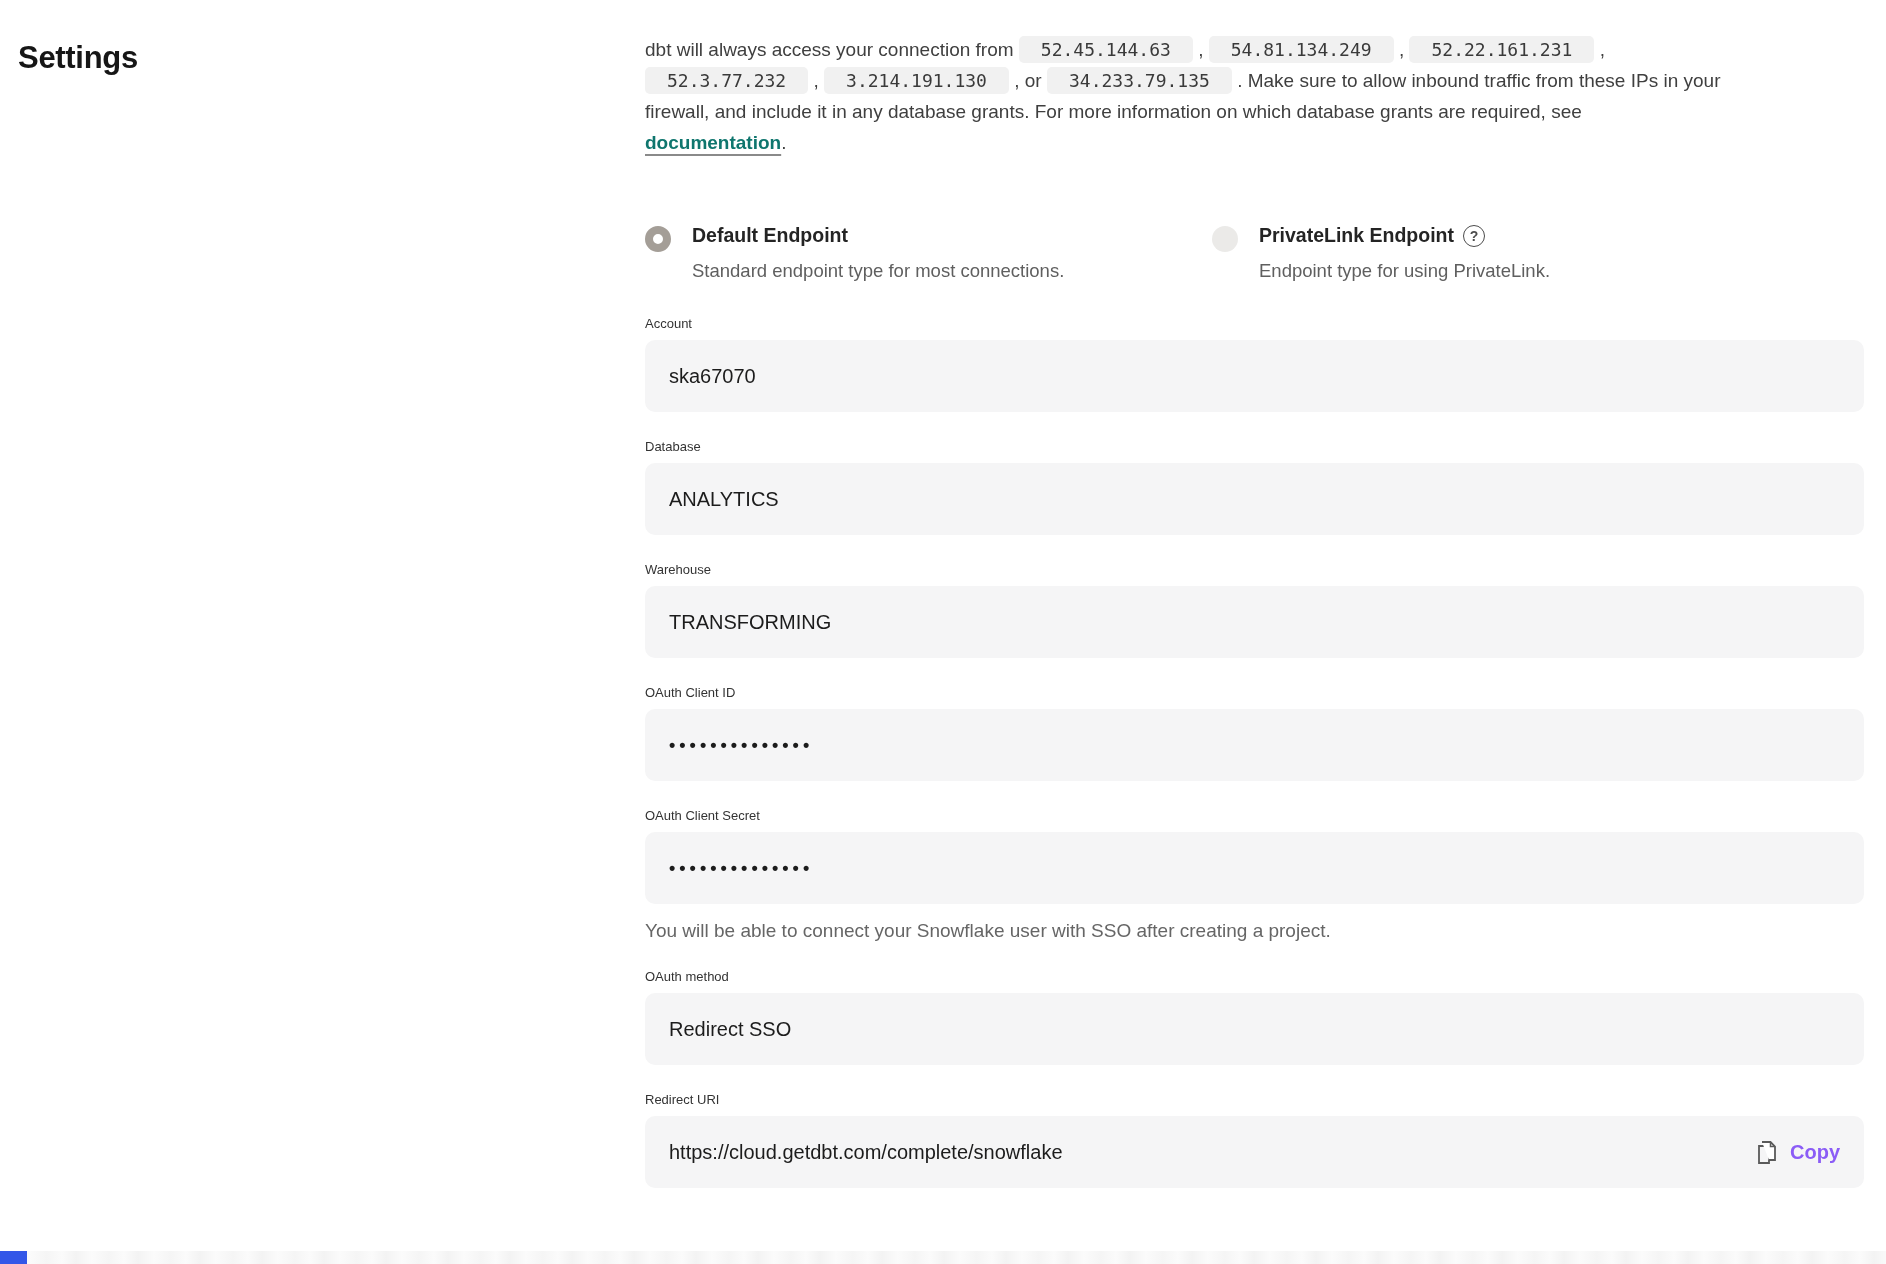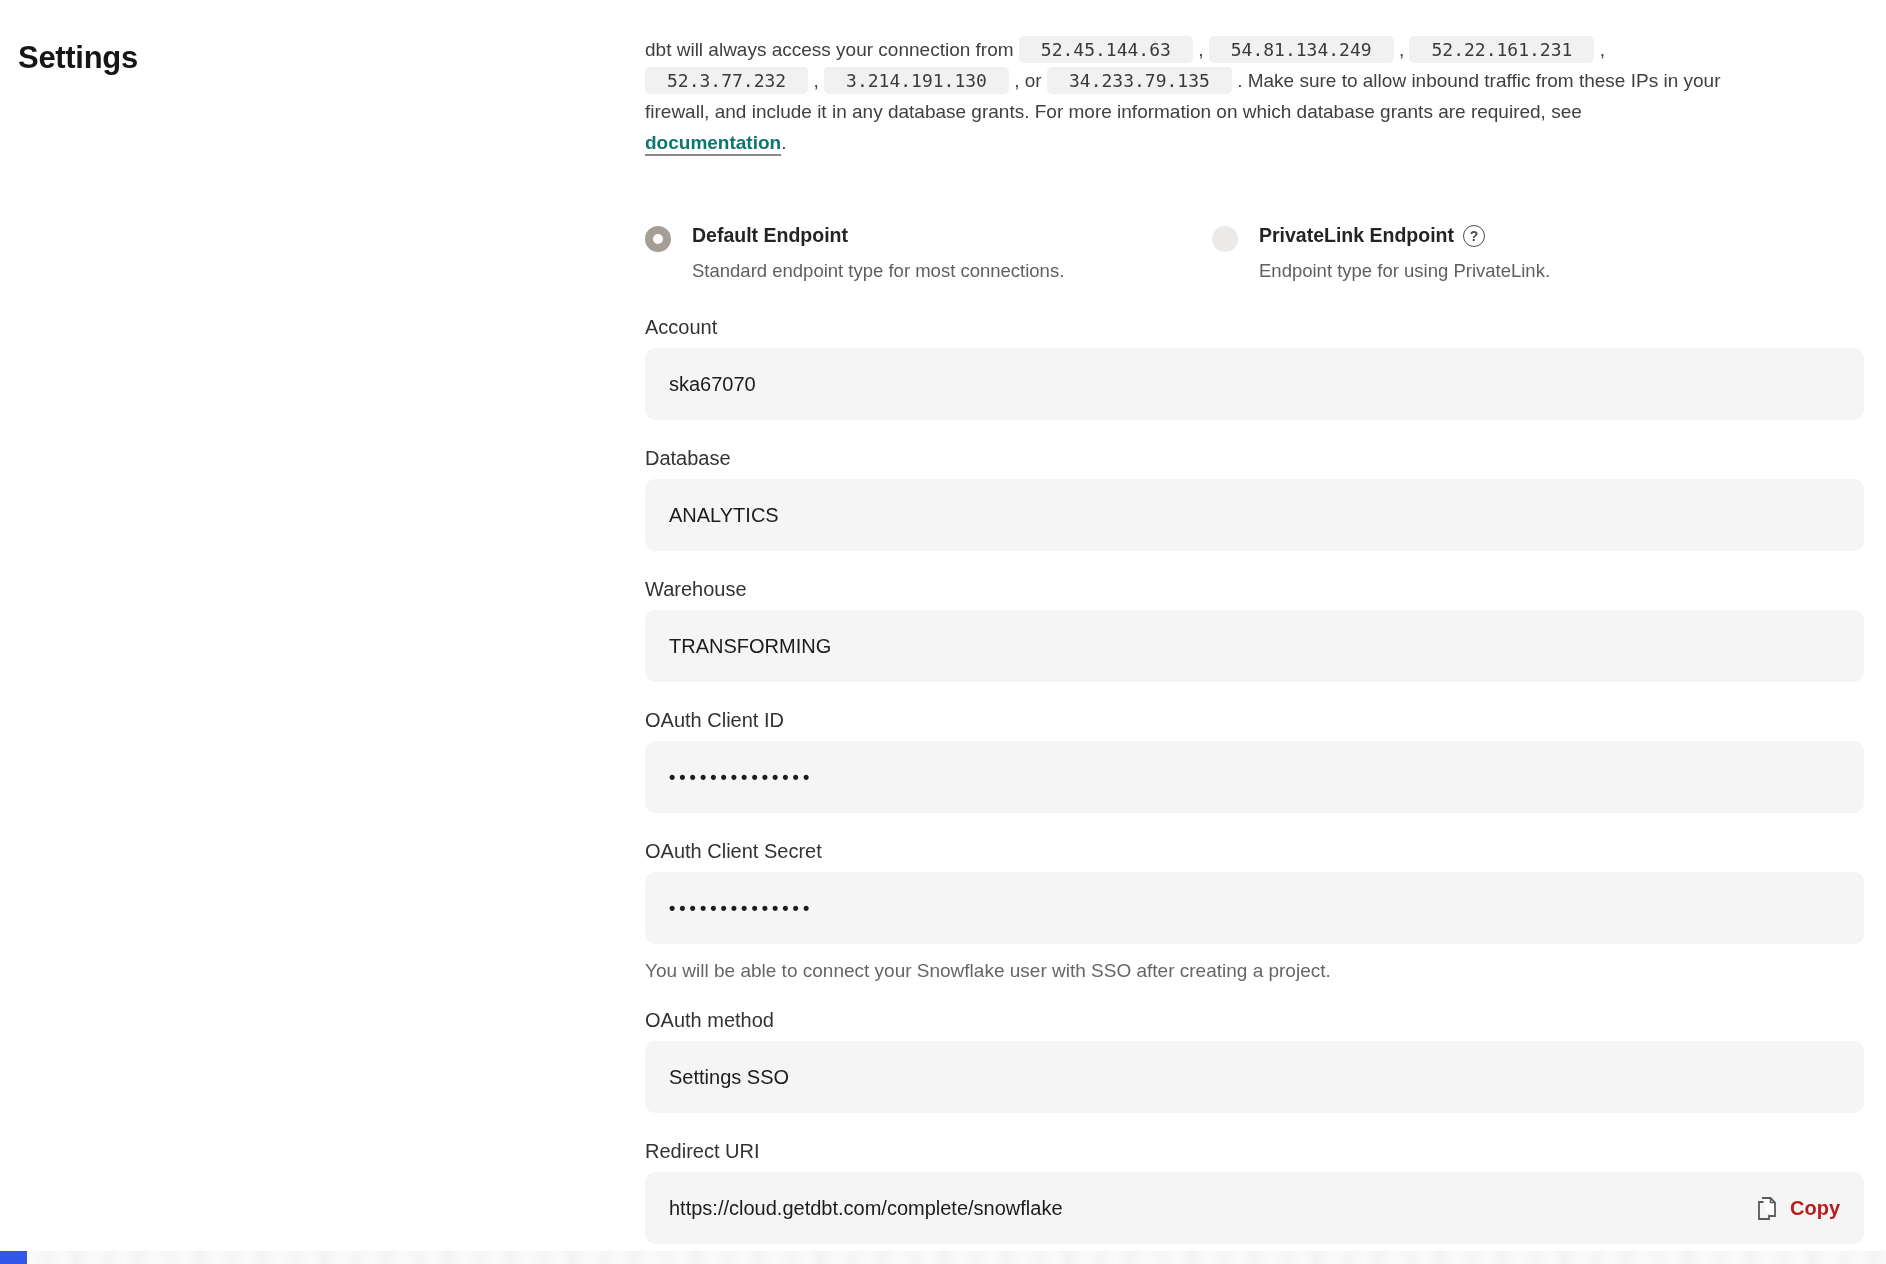--- a/index.html
+++ b/index.html
@@ -60,40 +60,40 @@
     width: 22px; height: 22px; border-radius: 50%;
     border: 1.6px solid #4c4c4c; color: #4c4c4c;
     font-size: 14px; font-weight: 700;
     display: inline-flex; align-items: center; justify-content: center;
     cursor: pointer;
   }
   
   .form { margin-top: 34px; }
   .field-group { margin-bottom: 27px; }
   .field-label {
-    font-size: 20px; font-weight: 500; color: #333333; margin-bottom: 9px;
+    font-size: 13px; font-weight: 500; color: #333333; margin-bottom: 9px;
   }
   .field-input {
     height: 72px; width: 100%;
     background: #f5f5f6; border-radius: 10px;
     display: flex; align-items: center;
     padding: 0 24px;
     font-size: 20px; color: #1c1c1c;
     cursor: text;
   }
   .field-input .value { flex: 1 1 auto; white-space: nowrap; overflow: hidden; }
   .masked { letter-spacing: 4px; font-size: 18px; font-weight: 700; }
   .helper {
     margin-top: 16px; font-size: 19px; color: #666666;
   }
   .copy-btn {
     display: flex; align-items: center; gap: 11px;
     cursor: pointer; flex: 0 0 auto;
   }
-  .copy-btn .copy-label { font-size: 20px; font-weight: 700; color: #b91c1c; }
+  .copy-btn .copy-label { font-size: 20px; font-weight: 700; color: #8b5cf6; }
   .copy-btn svg { display: block; }
   
   .footer-strip {
     position: absolute; left: 0; right: 0; bottom: 0; height: 13px;
     background: repeating-linear-gradient(90deg,
       #fbfbfb 0px, #f3f3f3 14px, #fbfbfb 30px, #f5f5f5 47px, #fbfbfb 62px);
   }
   .footer-accent {
     position: absolute; left: 0; bottom: 0; width: 27px; height: 13px;
     background: #3357e8;
@@ -179,21 +179,21 @@
       <div class="field-label">OAuth Client Secret</div>
       <div class="field-input">
         <span class="value masked">••••••••••••••</span>
       </div>
       <div class="helper">You will be able to connect your Snowflake user with SSO after creating a project.</div>
     </div>
 
     <div class="field-group">
       <div class="field-label">OAuth method</div>
       <div class="field-input">
-        <span class="value">Settings SSO</span>
+        <span class="value">Redirect SSO</span>
       </div>
     </div>
 
     <div class="field-group">
       <div class="field-label">Redirect URI</div>
       <div class="field-input">
         <span class="value">https://cloud.getdbt.com/complete/snowflake</span>
         <span class="copy-btn">
           <svg width="24" height="26" viewBox="0 0 24 26" fill="none">
             <path d="M4 7 H14 V24 H4 Z" stroke="#5a5a5a" stroke-width="1.8" fill="none"></path>

